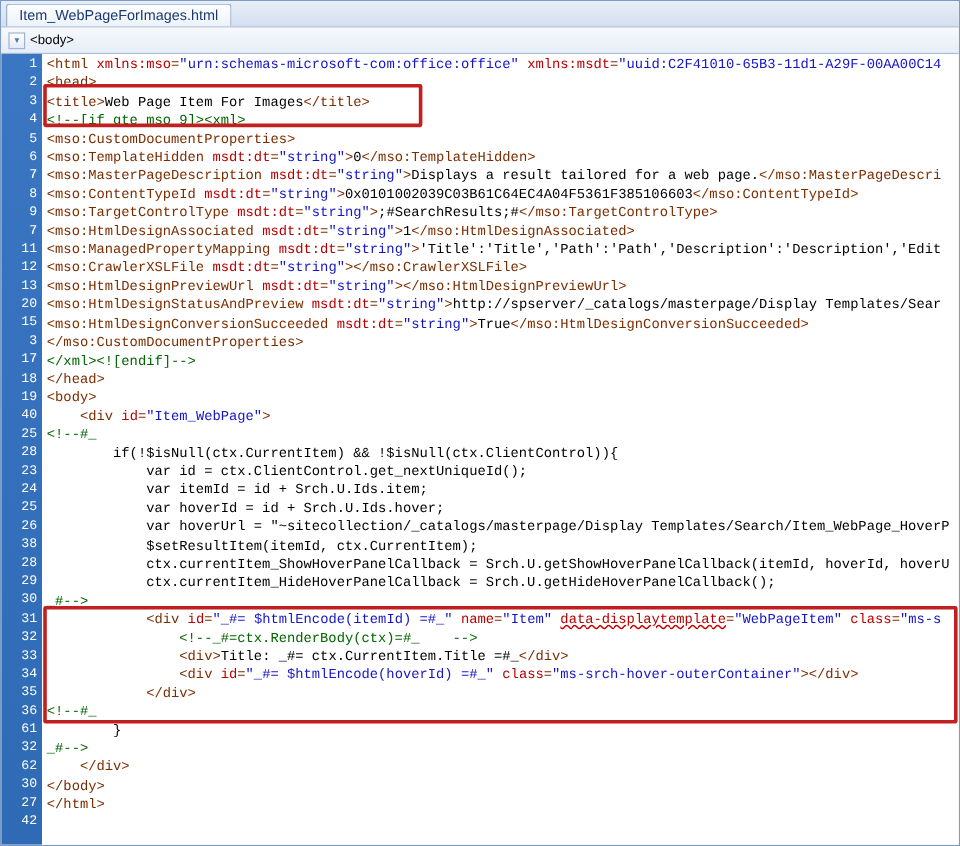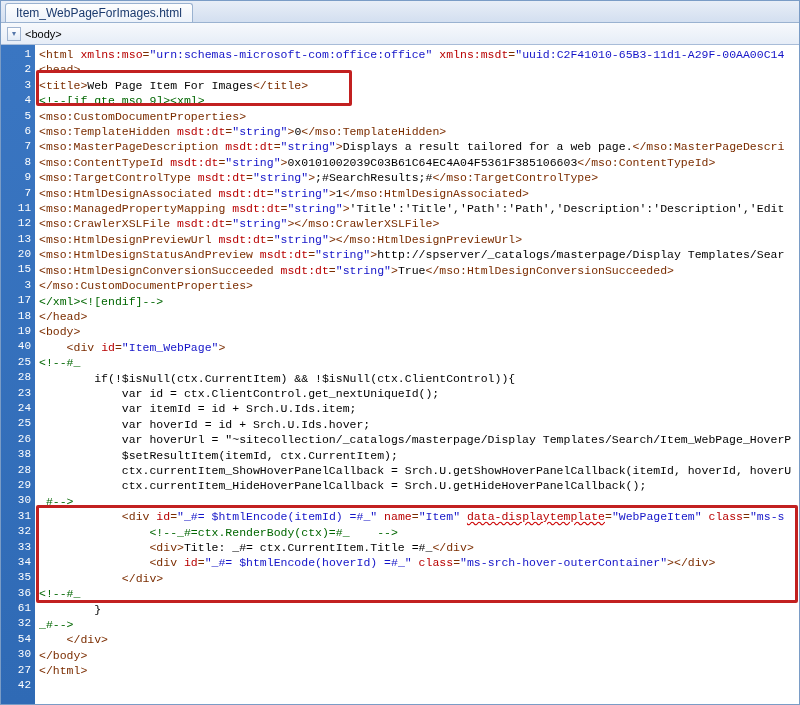--- a/index.html
+++ b/index.html
@@ -136,21 +136,21 @@
       <div>29</div>
       <div>30</div>
       <div>31</div>
       <div>32</div>
       <div>33</div>
       <div>34</div>
       <div>35</div>
       <div>36</div>
       <div>61</div>
       <div>32</div>
-      <div>54</div>
+      <div>62</div>
       <div>30</div>
       <div>27</div>
       <div>42</div>
     </div>
   <div class="code" id="code"><div><span class="tag">&lt;html </span><span class="attr-n">xmlns:mso</span><span class="tag">=</span><span class="attr-v">"urn:schemas-microsoft-com:office:office"</span><span class="tag"> </span><span class="attr-n">xmlns:msdt</span><span class="tag">=</span><span class="attr-v">"uuid:C2F41010-65B3-11d1-A29F-00AA00C14</span></div><div><span class="tag">&lt;head&gt;</span></div><div><span class="tag">&lt;title&gt;</span><span class="txt">Web Page Item For Images</span><span class="tag">&lt;/title&gt;</span></div><div><span class="txt"></span></div><div><span class="cmt">&lt;!--[if gte mso 9]&gt;&lt;xml&gt;</span></div><div><span class="tag">&lt;mso:CustomDocumentProperties&gt;</span></div><div><span class="tag">&lt;mso:TemplateHidden </span><span class="attr-n">msdt:dt</span><span class="tag">=</span><span class="attr-v">"string"</span><span class="tag">&gt;</span><span class="txt">0</span><span class="tag">&lt;/mso:TemplateHidden&gt;</span></div><div><span class="tag">&lt;mso:MasterPageDescription </span><span class="attr-n">msdt:dt</span><span class="tag">=</span><span class="attr-v">"string"</span><span class="tag">&gt;</span><span class="txt">Displays a result tailored for a web page.</span><span class="tag">&lt;/mso:MasterPageDescri</span></div><div><span class="tag">&lt;mso:ContentTypeId </span><span class="attr-n">msdt:dt</span><span class="tag">=</span><span class="attr-v">"string"</span><span class="tag">&gt;</span><span class="txt">0x0101002039C03B61C64EC4A04F5361F385106603</span><span class="tag">&lt;/mso:ContentTypeId&gt;</span></div><div><span class="tag">&lt;mso:TargetControlType </span><span class="attr-n">msdt:dt</span><span class="tag">=</span><span class="attr-v">"string"</span><span class="tag">&gt;</span><span class="txt">;#SearchResults;#</span><span class="tag">&lt;/mso:TargetControlType&gt;</span></div><div><span class="tag">&lt;mso:HtmlDesignAssociated </span><span class="attr-n">msdt:dt</span><span class="tag">=</span><span class="attr-v">"string"</span><span class="tag">&gt;</span><span class="txt">1</span><span class="tag">&lt;/mso:HtmlDesignAssociated&gt;</span></div><div><span class="tag">&lt;mso:ManagedPropertyMapping </span><span class="attr-n">msdt:dt</span><span class="tag">=</span><span class="attr-v">"string"</span><span class="tag">&gt;</span><span class="txt">'Title':'Title','Path':'Path','Description':'Description','Edit</span></div><div><span class="tag">&lt;mso:CrawlerXSLFile </span><span class="attr-n">msdt:dt</span><span class="tag">=</span><span class="attr-v">"string"</span><span class="tag">&gt;&lt;/mso:CrawlerXSLFile&gt;</span></div><div><span class="tag">&lt;mso:HtmlDesignPreviewUrl </span><span class="attr-n">msdt:dt</span><span class="tag">=</span><span class="attr-v">"string"</span><span class="tag">&gt;&lt;/mso:HtmlDesignPreviewUrl&gt;</span></div><div><span class="tag">&lt;mso:HtmlDesignStatusAndPreview </span><span class="attr-n">msdt:dt</span><span class="tag">=</span><span class="attr-v">"string"</span><span class="tag">&gt;</span><span class="txt">http://spserver/_catalogs/masterpage/Display Templates/Sear</span></div><div><span class="tag">&lt;mso:HtmlDesignConversionSucceeded </span><span class="attr-n">msdt:dt</span><span class="tag">=</span><span class="attr-v">"string"</span><span class="tag">&gt;</span><span class="txt">True</span><span class="tag">&lt;/mso:HtmlDesignConversionSucceeded&gt;</span></div><div><span class="tag">&lt;/mso:CustomDocumentProperties&gt;</span></div><div><span class="cmt">&lt;/xml&gt;&lt;![endif]--&gt;</span></div><div><span class="tag">&lt;/head&gt;</span></div><div><span class="tag">&lt;body&gt;</span></div><div><span class="txt">    </span><span class="tag">&lt;div </span><span class="attr-n">id</span><span class="tag">=</span><span class="attr-v">"Item_WebPage"</span><span class="tag">&gt;</span></div><div><span class="cmt">&lt;!--#_</span></div><div><span class="txt">        if(!$isNull(ctx.CurrentItem) &amp;&amp; !$isNull(ctx.ClientControl)){</span></div><div><span class="txt">            var id = ctx.ClientControl.get_nextUniqueId();</span></div><div><span class="txt">            var itemId = id + Srch.U.Ids.item;</span></div><div><span class="txt">            var hoverId = id + Srch.U.Ids.hover;</span></div><div><span class="txt">            var hoverUrl = "~sitecollection/_catalogs/masterpage/Display Templates/Search/Item_WebPage_HoverP</span></div><div><span class="txt">            $setResultItem(itemId, ctx.CurrentItem);</span></div><div><span class="txt">            ctx.currentItem_ShowHoverPanelCallback = Srch.U.getShowHoverPanelCallback(itemId, hoverId, hoverU</span></div><div><span class="txt">            ctx.currentItem_HideHoverPanelCallback = Srch.U.getHideHoverPanelCallback();</span></div><div><span class="cmt">_#--&gt;</span></div><div><span class="txt">            </span><span class="tag">&lt;div </span><span class="attr-n">id</span><span class="tag">=</span><span class="attr-v">"_#= $htmlEncode(itemId) =#_"</span><span class="tag"> </span><span class="attr-n">name</span><span class="tag">=</span><span class="attr-v">"Item"</span><span class="tag"> </span><span class="spellerr attr-n">data-displaytemplate</span><span class="tag">=</span><span class="attr-v">"WebPageItem"</span><span class="tag"> </span><span class="attr-n">class</span><span class="tag">=</span><span class="attr-v">"ms-s</span></div><div><span class="txt">                </span><span class="cmt">&lt;!--_#=ctx.RenderBody(ctx)=#_    --&gt;</span></div><div><span class="txt">                </span><span class="tag">&lt;div&gt;</span><span class="txt">Title: _#= ctx.CurrentItem.Title =#_</span><span class="tag">&lt;/div&gt;</span></div><div><span class="txt">                </span><span class="tag">&lt;div </span><span class="attr-n">id</span><span class="tag">=</span><span class="attr-v">"_#= $htmlEncode(hoverId) =#_"</span><span class="tag"> </span><span class="attr-n">class</span><span class="tag">=</span><span class="attr-v">"ms-srch-hover-outerContainer"</span><span class="tag">&gt;&lt;/div&gt;</span></div><div><span class="txt">            </span><span class="tag">&lt;/div&gt;</span></div><div><span class="cmt">&lt;!--#_</span></div><div><span class="txt">        }</span></div><div><span class="cmt">_#--&gt;</span></div><div><span class="txt">    </span><span class="tag">&lt;/div&gt;</span></div><div><span class="tag">&lt;/body&gt;</span></div><div><span class="tag">&lt;/html&gt;</span></div></div>
   <div id="highlights"></div>
 </div>
 
 <div class="hl-box" style="top: 70px; left: 36px; width: 316px; height: 36px;"></div>
 <div class="hl-box" style="top: 505px; left: 36px; width: 762px; height: 98px;"></div>

